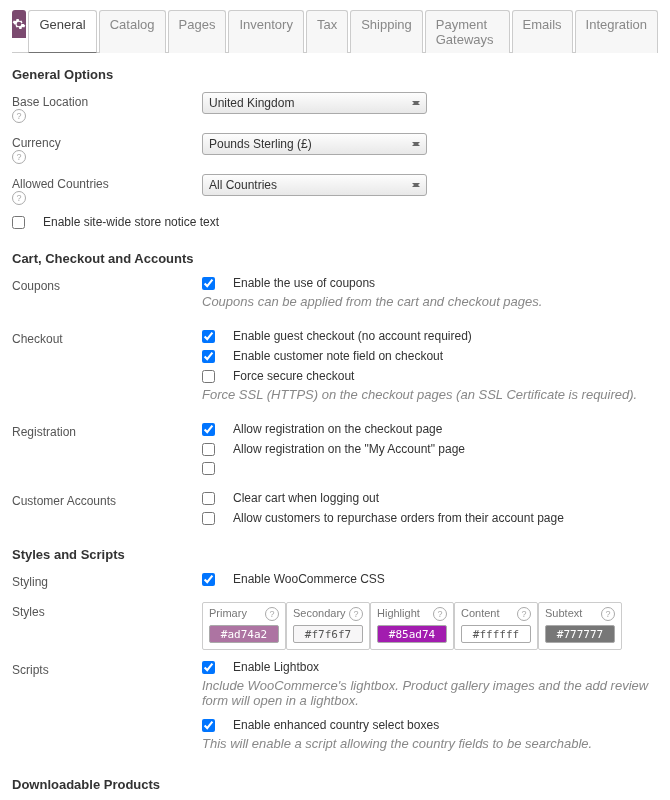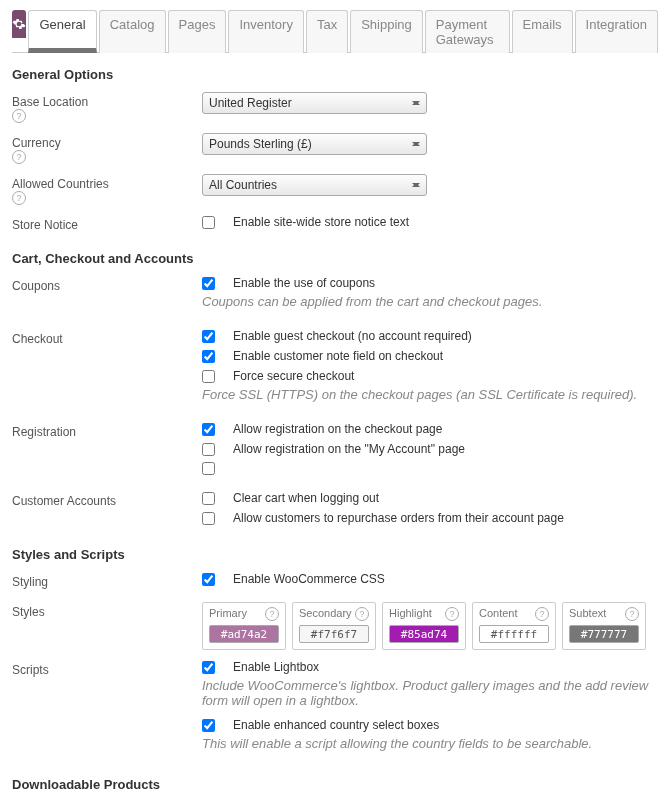--- a/index.html
+++ b/index.html
@@ -18,21 +18,21 @@
     display:flex; align-items:center; justify-content:center;
     border-top-left-radius:3px; border-top-right-radius:3px;
   }
   .tab-gear svg { width:14px; height:14px; fill:#fff; }
   .tab {
     padding: 6px 10px; font-size:13px; color:#888;
     border:1px solid #ccc; border-bottom:none;
     background:#f7f7f7; border-top-left-radius:3px; border-top-right-radius:3px;
     cursor:pointer; margin-bottom:-1px;
   }
-  .tab.active { background:#fff; color:#444; border-bottom:5px solid #737373; }
+  .tab.active { background:#fff; color:#444; border-bottom:1px solid #737373; }
 
   h3 { font-size:13px; font-weight:bold; margin:16px 0 10px; }
   h3:first-of-type { margin-top:0; }
 
   .row { display:flex; align-items:flex-start; margin-bottom:10px; }
   .row-label {
     width:190px; padding-top:3px; font-size:12px; color:#555;
     display:flex; justify-content:space-between; padding-right:10px;flex-direction:column;
   }
   .help {
@@ -54,21 +54,21 @@
   }
   .select::before {
     content:""; position:absolute; right:6px; bottom:4px; width:0; height:0;
     border:4px solid transparent; border-top-color:#666;
   }
 
   .check-line { display:flex; align-items:center; gap:18px; margin-bottom:6px; font-size:12px; }
   .check-line input { margin:0; }
   .desc { font-size:13px; font-style:italic; color:#888; margin:-2px 0 10px; }
 
-  .swatches { display:flex; gap:6px; }
+  .swatches { display:flex; }
   .swatch-box {
     border:1px solid #ccc; border-radius:2px; padding:4px 6px 6px; width:84px;
   }
   .swatch-hdr { display:flex; justify-content:space-between; font-size:11px; color:#777; margin-bottom:4px; }
   .swatch {
     height:18px; border:1px solid #aaa; border-radius:2px;
     font-family:monospace; font-size:11px; display:flex; align-items:center;
     justify-content:center; color:#fff; cursor:pointer;
   }
   .swatch.light { color:#555; }
@@ -86,21 +86,21 @@
 </div>
 
 <h3>General Options</h3>
 
 <div class="row">
   <div class="row-label">
     <span>Base Location</span>
     <span class="help">?</span>
   </div>
   <div class="row-body">
-    <div class="select">United Register</div>
+    <div class="select">United Kingdom</div>
   </div>
 </div>
 
 <div class="row">
   <div class="row-label">
     <span>Currency</span>
     <span class="help">?</span>
   </div>
   <div class="row-body">
     <div class="select">Pounds Sterling (£)</div>
@@ -111,23 +111,20 @@
   <div class="row-label">
     <span>Allowed Countries</span>
     <span class="help">?</span>
   </div>
   <div class="row-body">
     <div class="select">All Countries</div>
   </div>
 </div>
 
 <div class="row">
-  <div class="row-label">
-    <span>Store Notice</span>
-  </div>
   <div class="row-body">
     <label class="check-line">
       <input type="checkbox" style="">
       <span>Enable site-wide store notice text</span>
     </label>
   </div>
 </div>
 
 <h3>Cart, Checkout and Accounts</h3>
 

